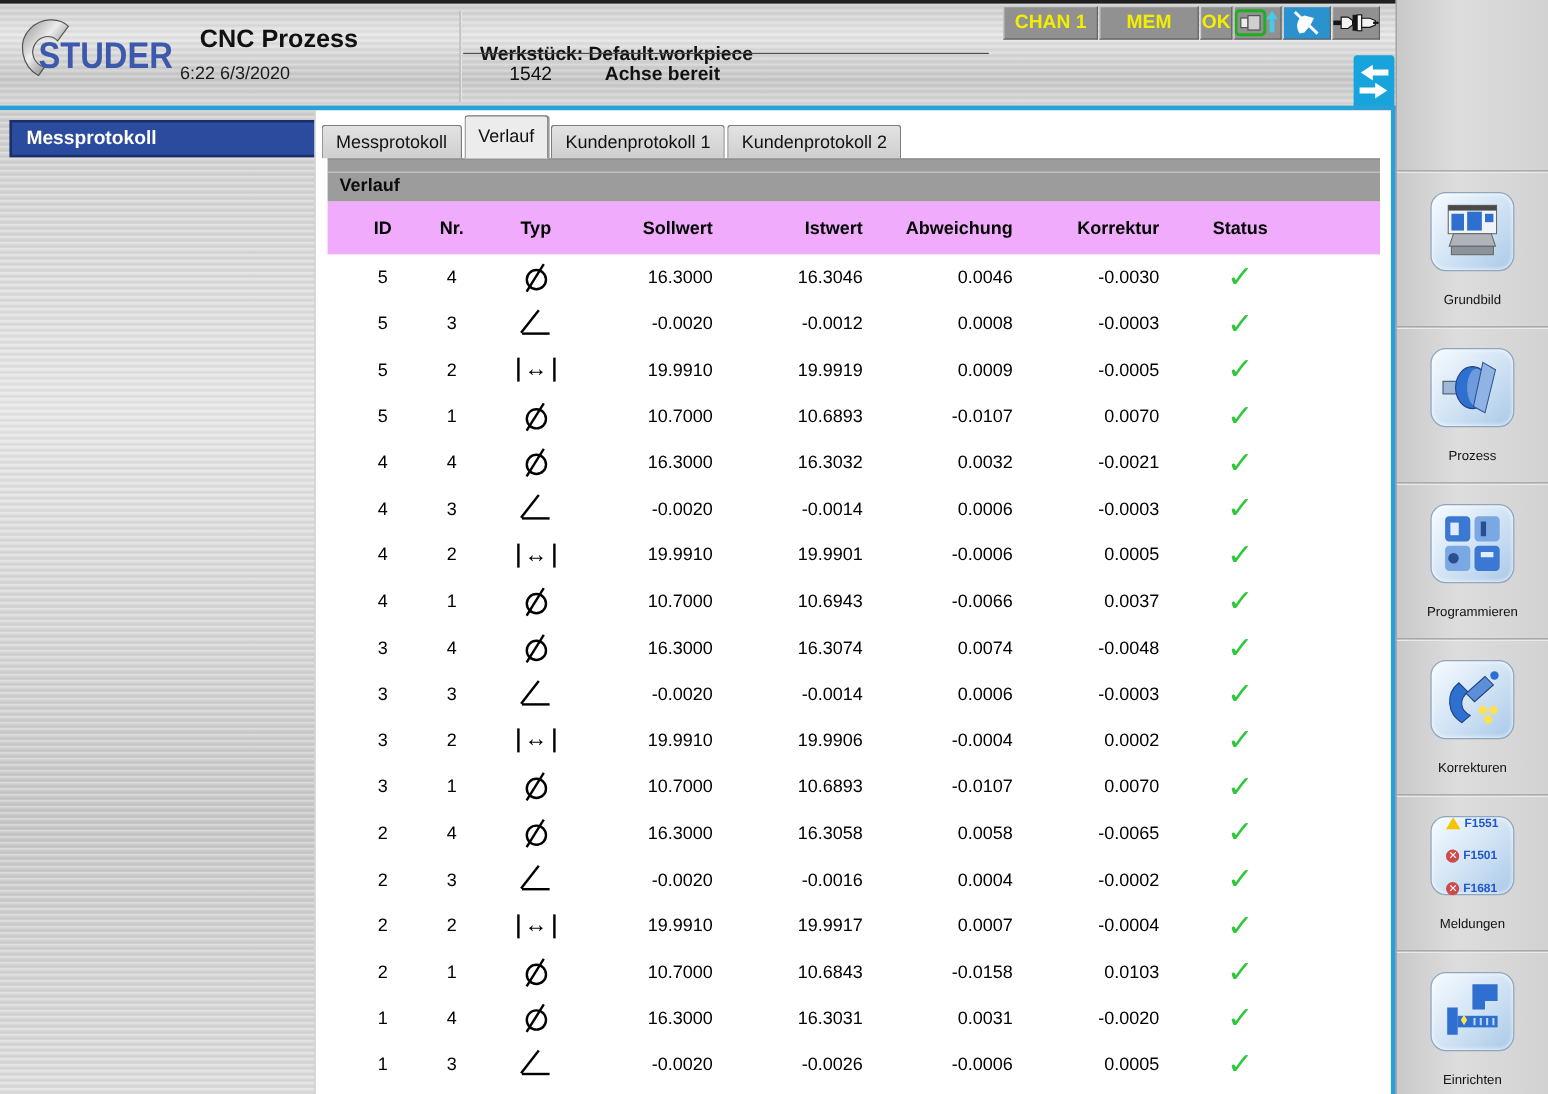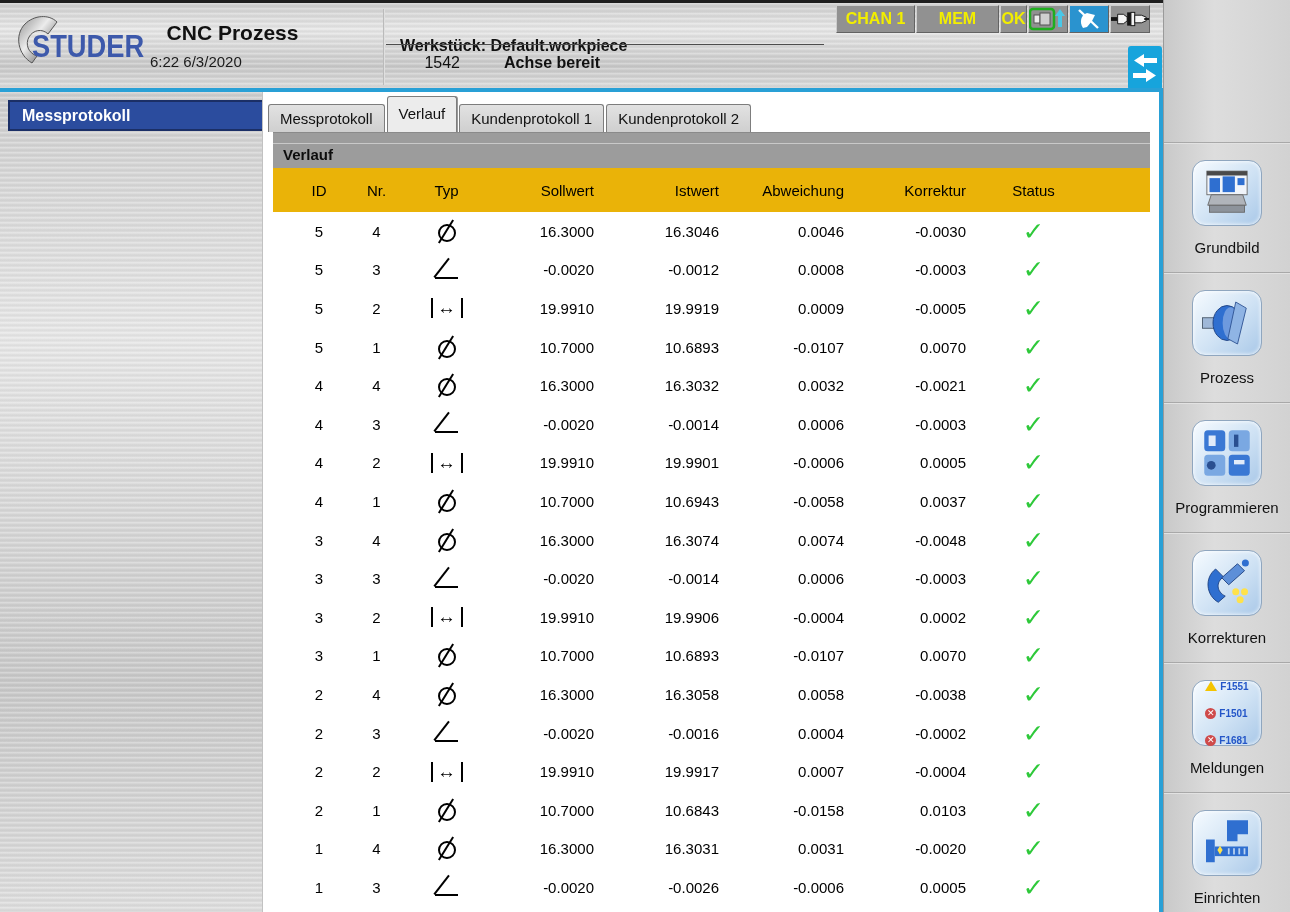--- a/index.html
+++ b/index.html
@@ -61,21 +61,21 @@
     font-size:15px;color:#111;cursor:pointer;position:relative;}
   .tab.active{height:35px;line-height:33px;background:#ececec;z-index:3;
     box-shadow:1px 0 0 #999;}
   .verlauf-bar{position:absolute;left:10px;top:40px;width:877px;height:36px;background:#9c9c9c;
     border-top:1px solid #8a8a8a;box-sizing:border-box;}
   .verlauf-bar::before{content:"";position:absolute;left:0;top:10px;width:100%;height:1px;background:#c9c9c9;}
   .verlauf-title{position:absolute;left:10px;top:13px;font-size:15px;font-weight:bold;color:#0d0d0d;}
 
   .grid{position:absolute;left:10px;top:76px;width:877px;}
   .grid-row{display:flex;align-items:center;padding-left:16px;height:38.6px;font-size:15px;color:#000;}
-  .grid-row.head{height:44px;background:#eab308;font-weight:normal;}
+  .grid-row.head{height:44px;background:#f0abfc;font-weight:bold;}
   .c{box-sizing:border-box;}
   .c-id{width:60px;text-align:center;}
   .c-nr{width:55px;text-align:center;}
   .c-typ{width:85px;display:flex;align-items:center;justify-content:center;}
   .c-soll{width:105px;}
   .c-ist{width:125px;}
   .c-abw{width:125px;}
   .c-kor{width:122px;}
   .c-status{width:135px;display:flex;align-items:center;justify-content:center;}
   .num{text-align:right;}
@@ -99,21 +99,21 @@
 
   
   .sidebar{position:absolute;left:1163px;top:0;width:127px;height:912px;
     background:linear-gradient(90deg,#c9c9c9,#dddddd 40%,#d2d2d2);border-left:1px solid #9a9a9a;box-sizing:border-box;}
   .nav-cell{position:absolute;left:0;width:100%;height:130px;cursor:pointer;}
   .nav-cell::before{content:"";position:absolute;left:0;top:0;width:100%;height:2px;
     background:linear-gradient(#8c8c8c,#ffffff);}
   .nav-icon{position:absolute;left:50%;top:18px;transform:translateX(-50%);width:68px;height:64px;
     border-radius:13px;background:linear-gradient(135deg,#f6fbff,#cfe2f4 55%,#a9c8e8);
     border:1px solid #8fa6bf;box-shadow:inset 0 0 4px #fff;display:flex;align-items:center;justify-content:center;}
-  .nav-label{position:absolute;left:0;bottom:16px;width:100%;text-align:center;font-size:15px;color:#111;}
+  .nav-label{position:absolute;left:0;bottom:16px;width:100%;text-align:center;font-size:11px;color:#111;}
   .msg-lines{display:flex;flex-direction:column;gap:16px;}
   .msg-line{display:flex;align-items:center;gap:3px;font-size:10px;font-weight:bold;color:#2456c8;}
   .sym-warn{width:0;height:0;border-left:6px solid transparent;border-right:6px solid transparent;
     border-bottom:10px solid #f4c400;position:relative;}
   .sym-err{width:11px;height:11px;border-radius:50%;background:#cf4a4a;color:#fff;font-size:9px;
     font-weight:bold;display:flex;align-items:center;justify-content:center;line-height:1;}
 </style>
 </head>
 <body>
 
@@ -309,21 +309,21 @@
     </div>
   </div>
         <div class="grid-row">
     <div class="c c-id">4</div>
     <div class="c c-nr">1</div>
     <div class="c c-typ">
             <span class="typ typ-diameter"></span>
           </div>
     <div class="c c-soll num">10.7000</div>
     <div class="c c-ist num">10.6943</div>
-    <div class="c c-abw num">-0.0058</div>
+    <div class="c c-abw num">-0.0066</div>
     <div class="c c-kor num">0.0037</div>
     <div class="c c-status">
       <span class="check">✓</span>
     </div>
   </div>
         <div class="grid-row">
     <div class="c c-id">3</div>
     <div class="c c-nr">4</div>
     <div class="c c-typ">
             <span class="typ typ-diameter"></span>
@@ -380,21 +380,21 @@
   </div>
         <div class="grid-row">
     <div class="c c-id">2</div>
     <div class="c c-nr">4</div>
     <div class="c c-typ">
             <span class="typ typ-diameter"></span>
           </div>
     <div class="c c-soll num">16.3000</div>
     <div class="c c-ist num">16.3058</div>
     <div class="c c-abw num">0.0058</div>
-    <div class="c c-kor num">-0.0038</div>
+    <div class="c c-kor num">-0.0065</div>
     <div class="c c-status">
       <span class="check">✓</span>
     </div>
   </div>
         <div class="grid-row">
     <div class="c c-id">2</div>
     <div class="c c-nr">3</div>
     <div class="c c-typ">
             <span class="typ typ-angle"></span>
           </div>

